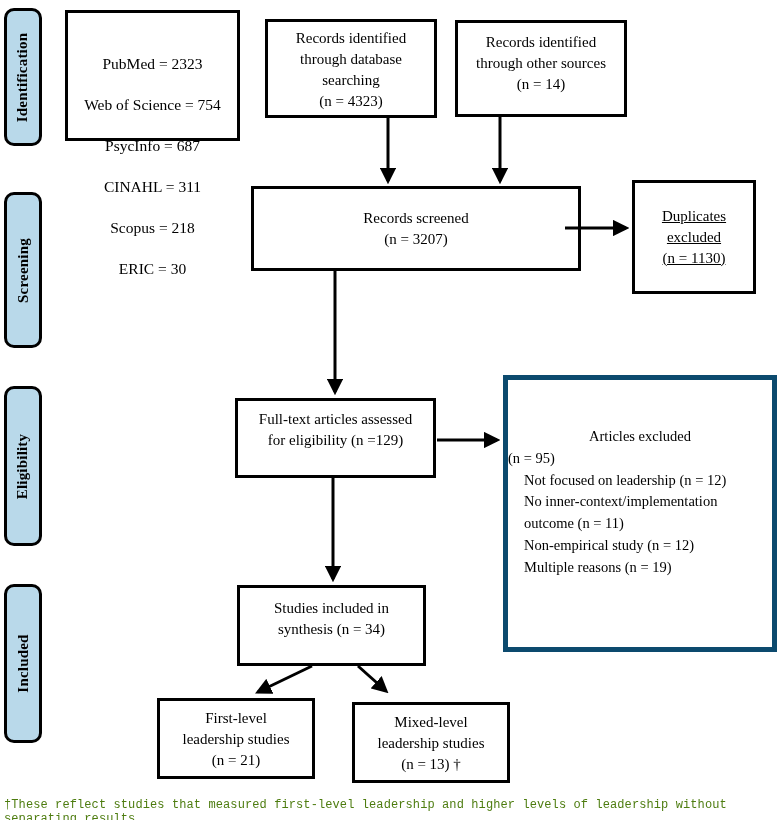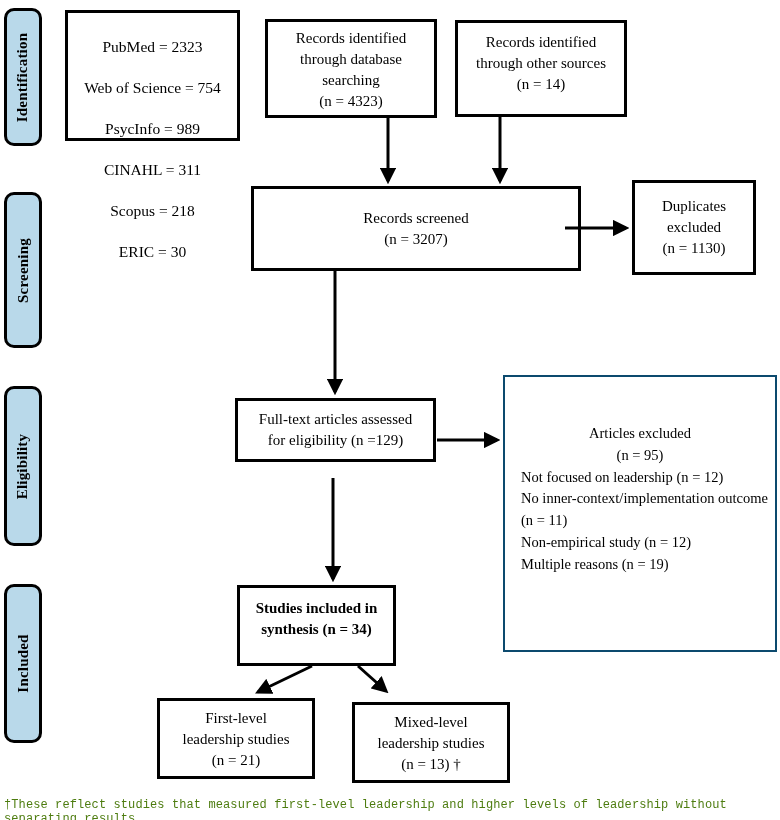--- a/index.html
+++ b/index.html
@@ -47,44 +47,44 @@
   .node {
     position: absolute;
     background: #ffffff;
     border: 3px solid #000;
     text-align: center;
     font-size: 15px;
     line-height: 1.4;
     white-space: pre-line;
   }
 
-  .node-databases        { left: 65px;  top: 10px;  width: 175px; height: 131px; padding-top: 4px;  font-size: 15.5px; line-height: 1.32; }
+  .node-databases        { left: 65px;  top: 10px;  width: 175px; height: 131px; padding-top: 21px;  font-size: 15.5px; line-height: 1.32; }
   .node-records-database { left: 265px; top: 19px;  width: 172px; height: 99px;  padding-top: 6px; }
   .node-records-other    { left: 455px; top: 20px;  width: 172px; height: 97px;  padding-top: 9px; }
   .node-records-screened { left: 251px; top: 186px; width: 330px; height: 85px;  display: flex; align-items: center; justify-content: center; }
-  .node-duplicates       { left: 632px; top: 180px; width: 124px; height: 95px;  display: flex; align-items: center; justify-content: center; }
-  .node-fulltext         { left: 235px; top: 398px; width: 201px; height: 64px;  padding-top: 8px; }
-  .node-studies          { left: 237px; top: 585px; width: 159px; height: 81px;  padding-top: 10px; font-weight: bold; }
+  .node-duplicates       { left: 632px; top: 180px; width: 124px; height: 114px;  display: flex; align-items: center; justify-content: center; text-decoration: underline; }
+  .node-fulltext         { left: 235px; top: 398px; width: 201px; height: 80px;  padding-top: 8px; }
+  .node-studies          { left: 237px; top: 585px; width: 189px; height: 81px;  padding-top: 10px; }
   .node-first-level      { left: 157px; top: 698px; width: 158px; height: 81px;  padding-top: 7px; }
   .node-mixed-level      { left: 352px; top: 702px; width: 158px; height: 81px;  padding-top: 7px; font-family: Liberation Serif, serif; }
 
   .node-excluded {
     position: absolute;
     left: 503px; top: 375px; width: 274px; height: 277px;
     background: #fff;
-    border: 2px solid #0c4a6e;
+    border: 5px solid #0c4a6e;
     font-size: 14.5px;
     line-height: 1.5;
   }
   .node-excluded .ex-title {
     text-align: center;
     padding-top: 46px;
   }
   .node-excluded .ex-count {
-    text-align: center;
+    text-align: left;
   }
   .node-excluded .ex-reasons {
     text-align: left;
     padding-left: 10px;
     padding-right: 2px;
     margin-left: 6px;
   }
 
   .footnote {
     position: absolute;
@@ -111,21 +111,21 @@
   <div class="stage stage-eligibility">
     <span>Eligibility</span>
   </div>
   <div class="stage stage-included">
     <span>Included</span>
   </div>
 
   <div class="node node-databases">
     <div>PubMed = 2323</div>
     <div>Web of Science = 754</div>
-    <div>PsycInfo = 989</div>
+    <div>PsycInfo = 687</div>
     <div>CINAHL = 311</div>
     <div>Scopus = 218</div>
     <div>ERIC = 30</div>
   </div>
 
   <div class="node node-records-database">Records identified
 through database
 searching
 (n = 4323)</div>
   <div class="node node-records-other">Records identified

